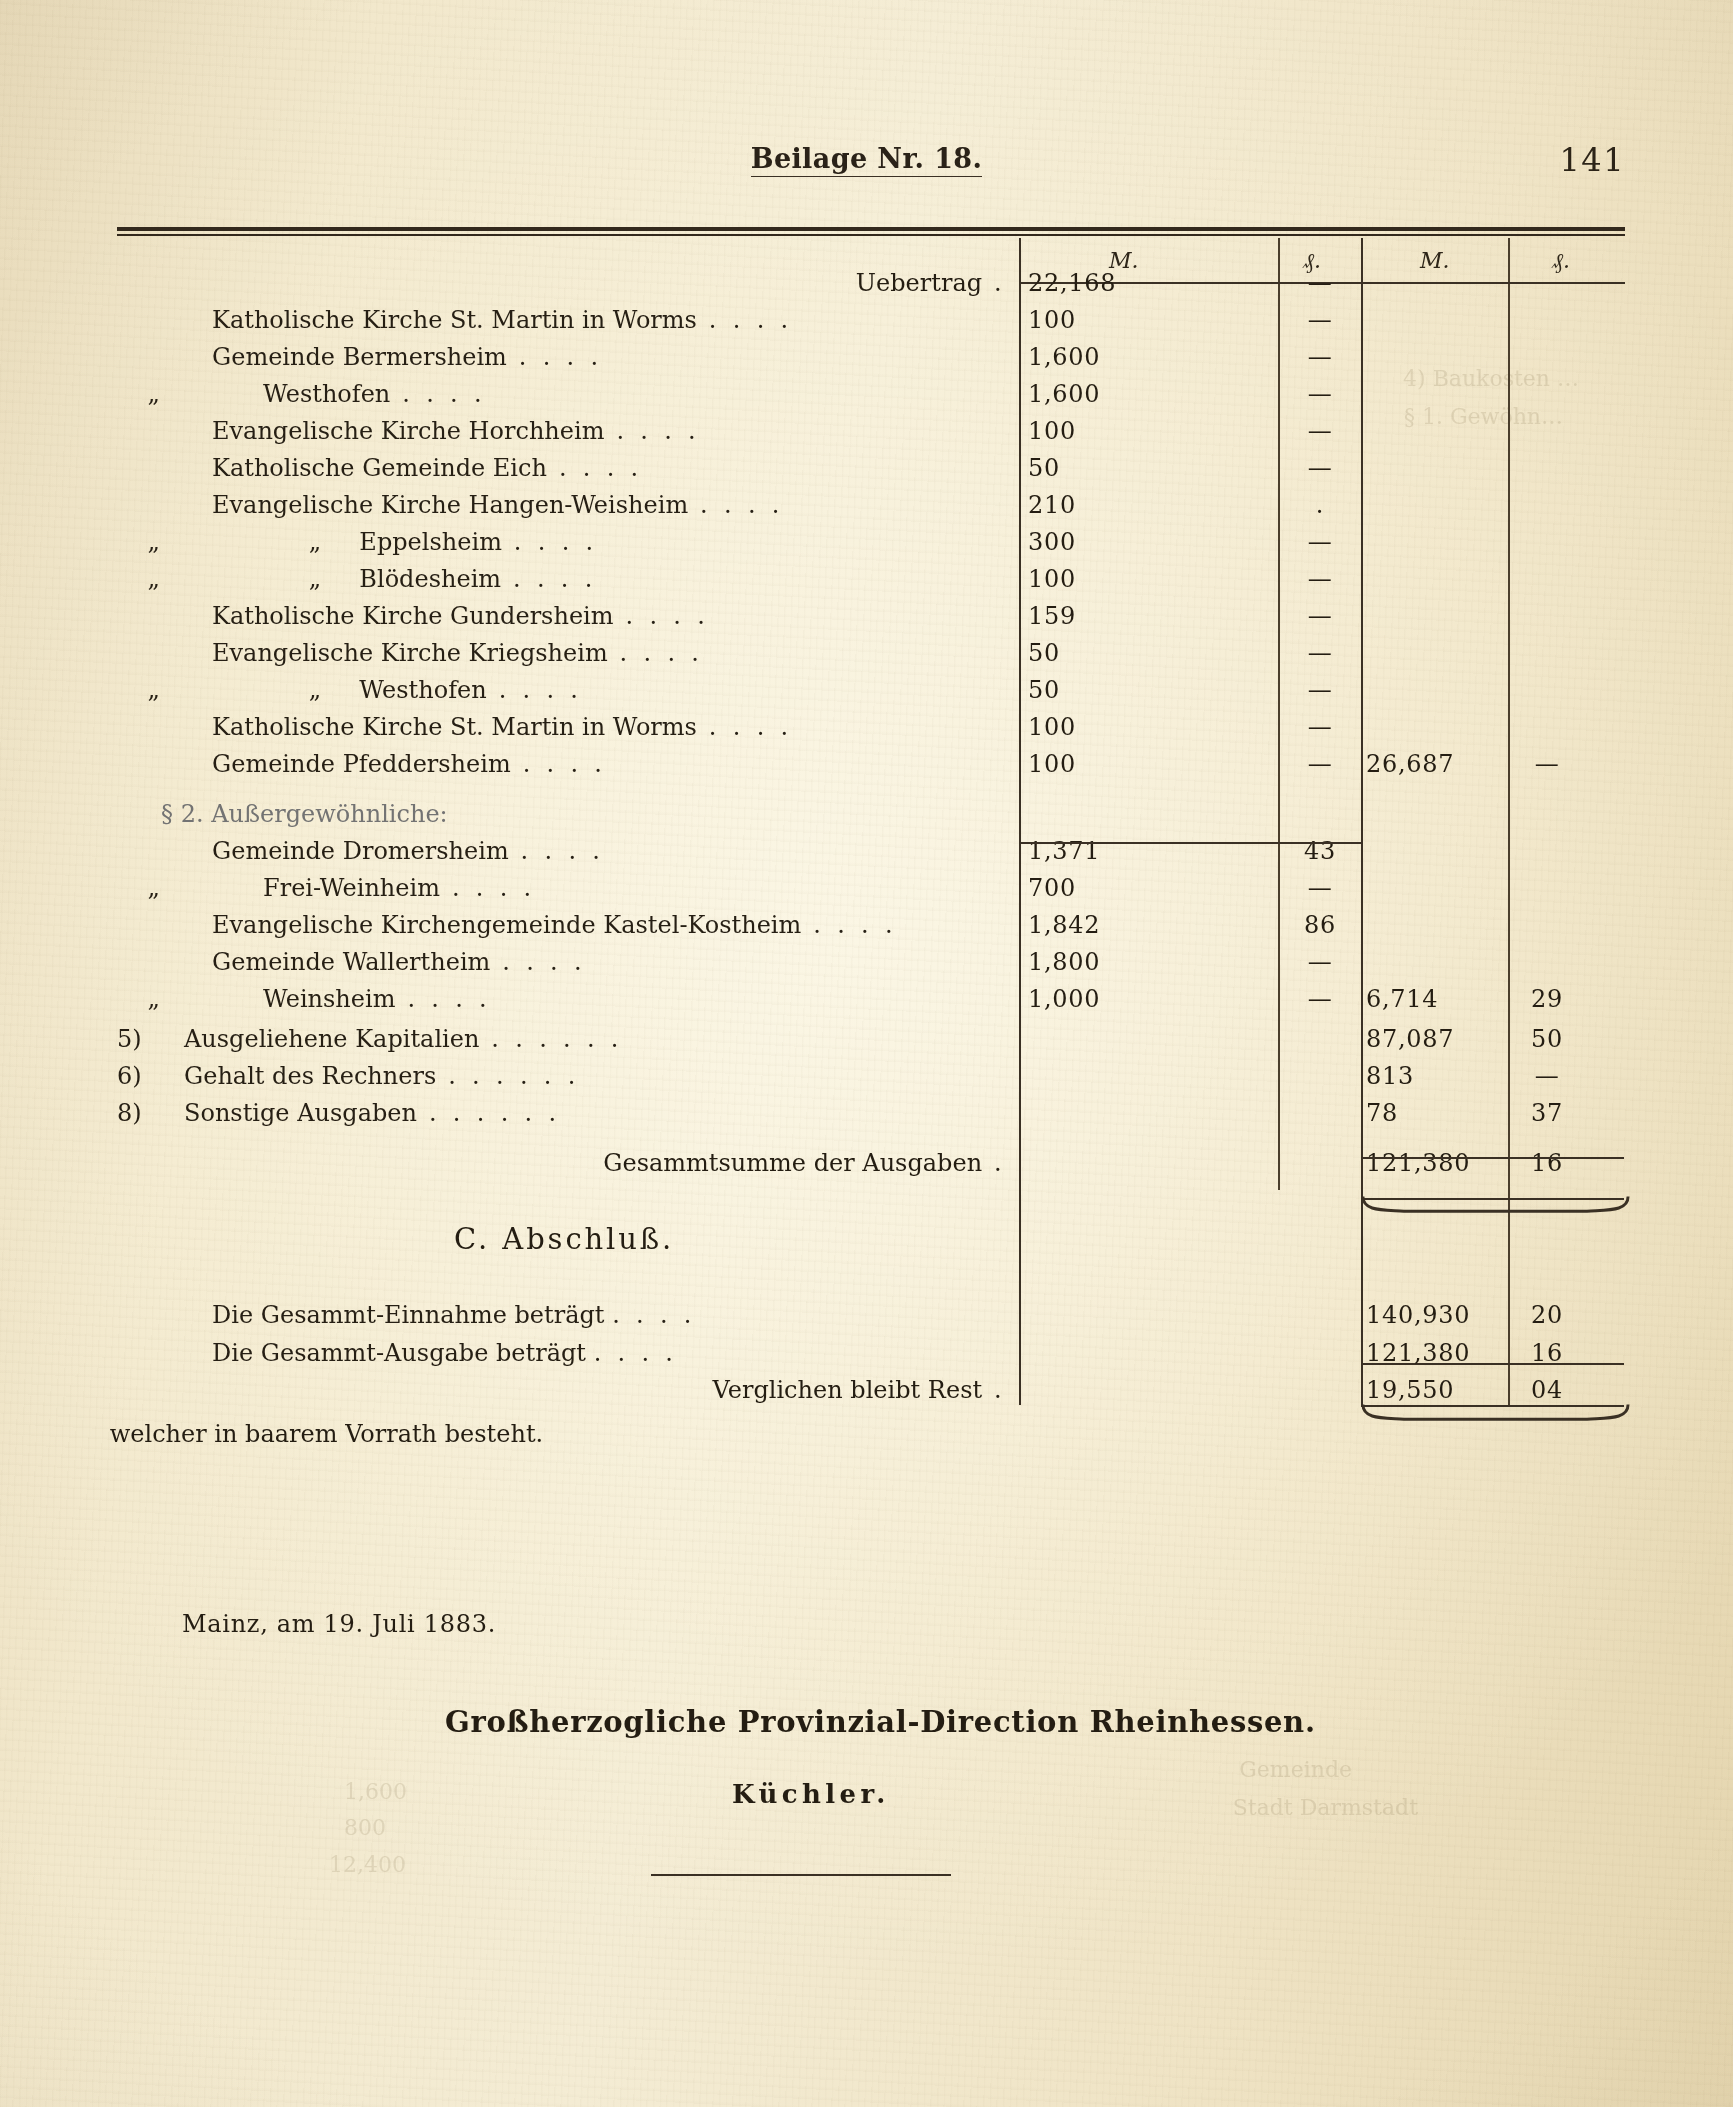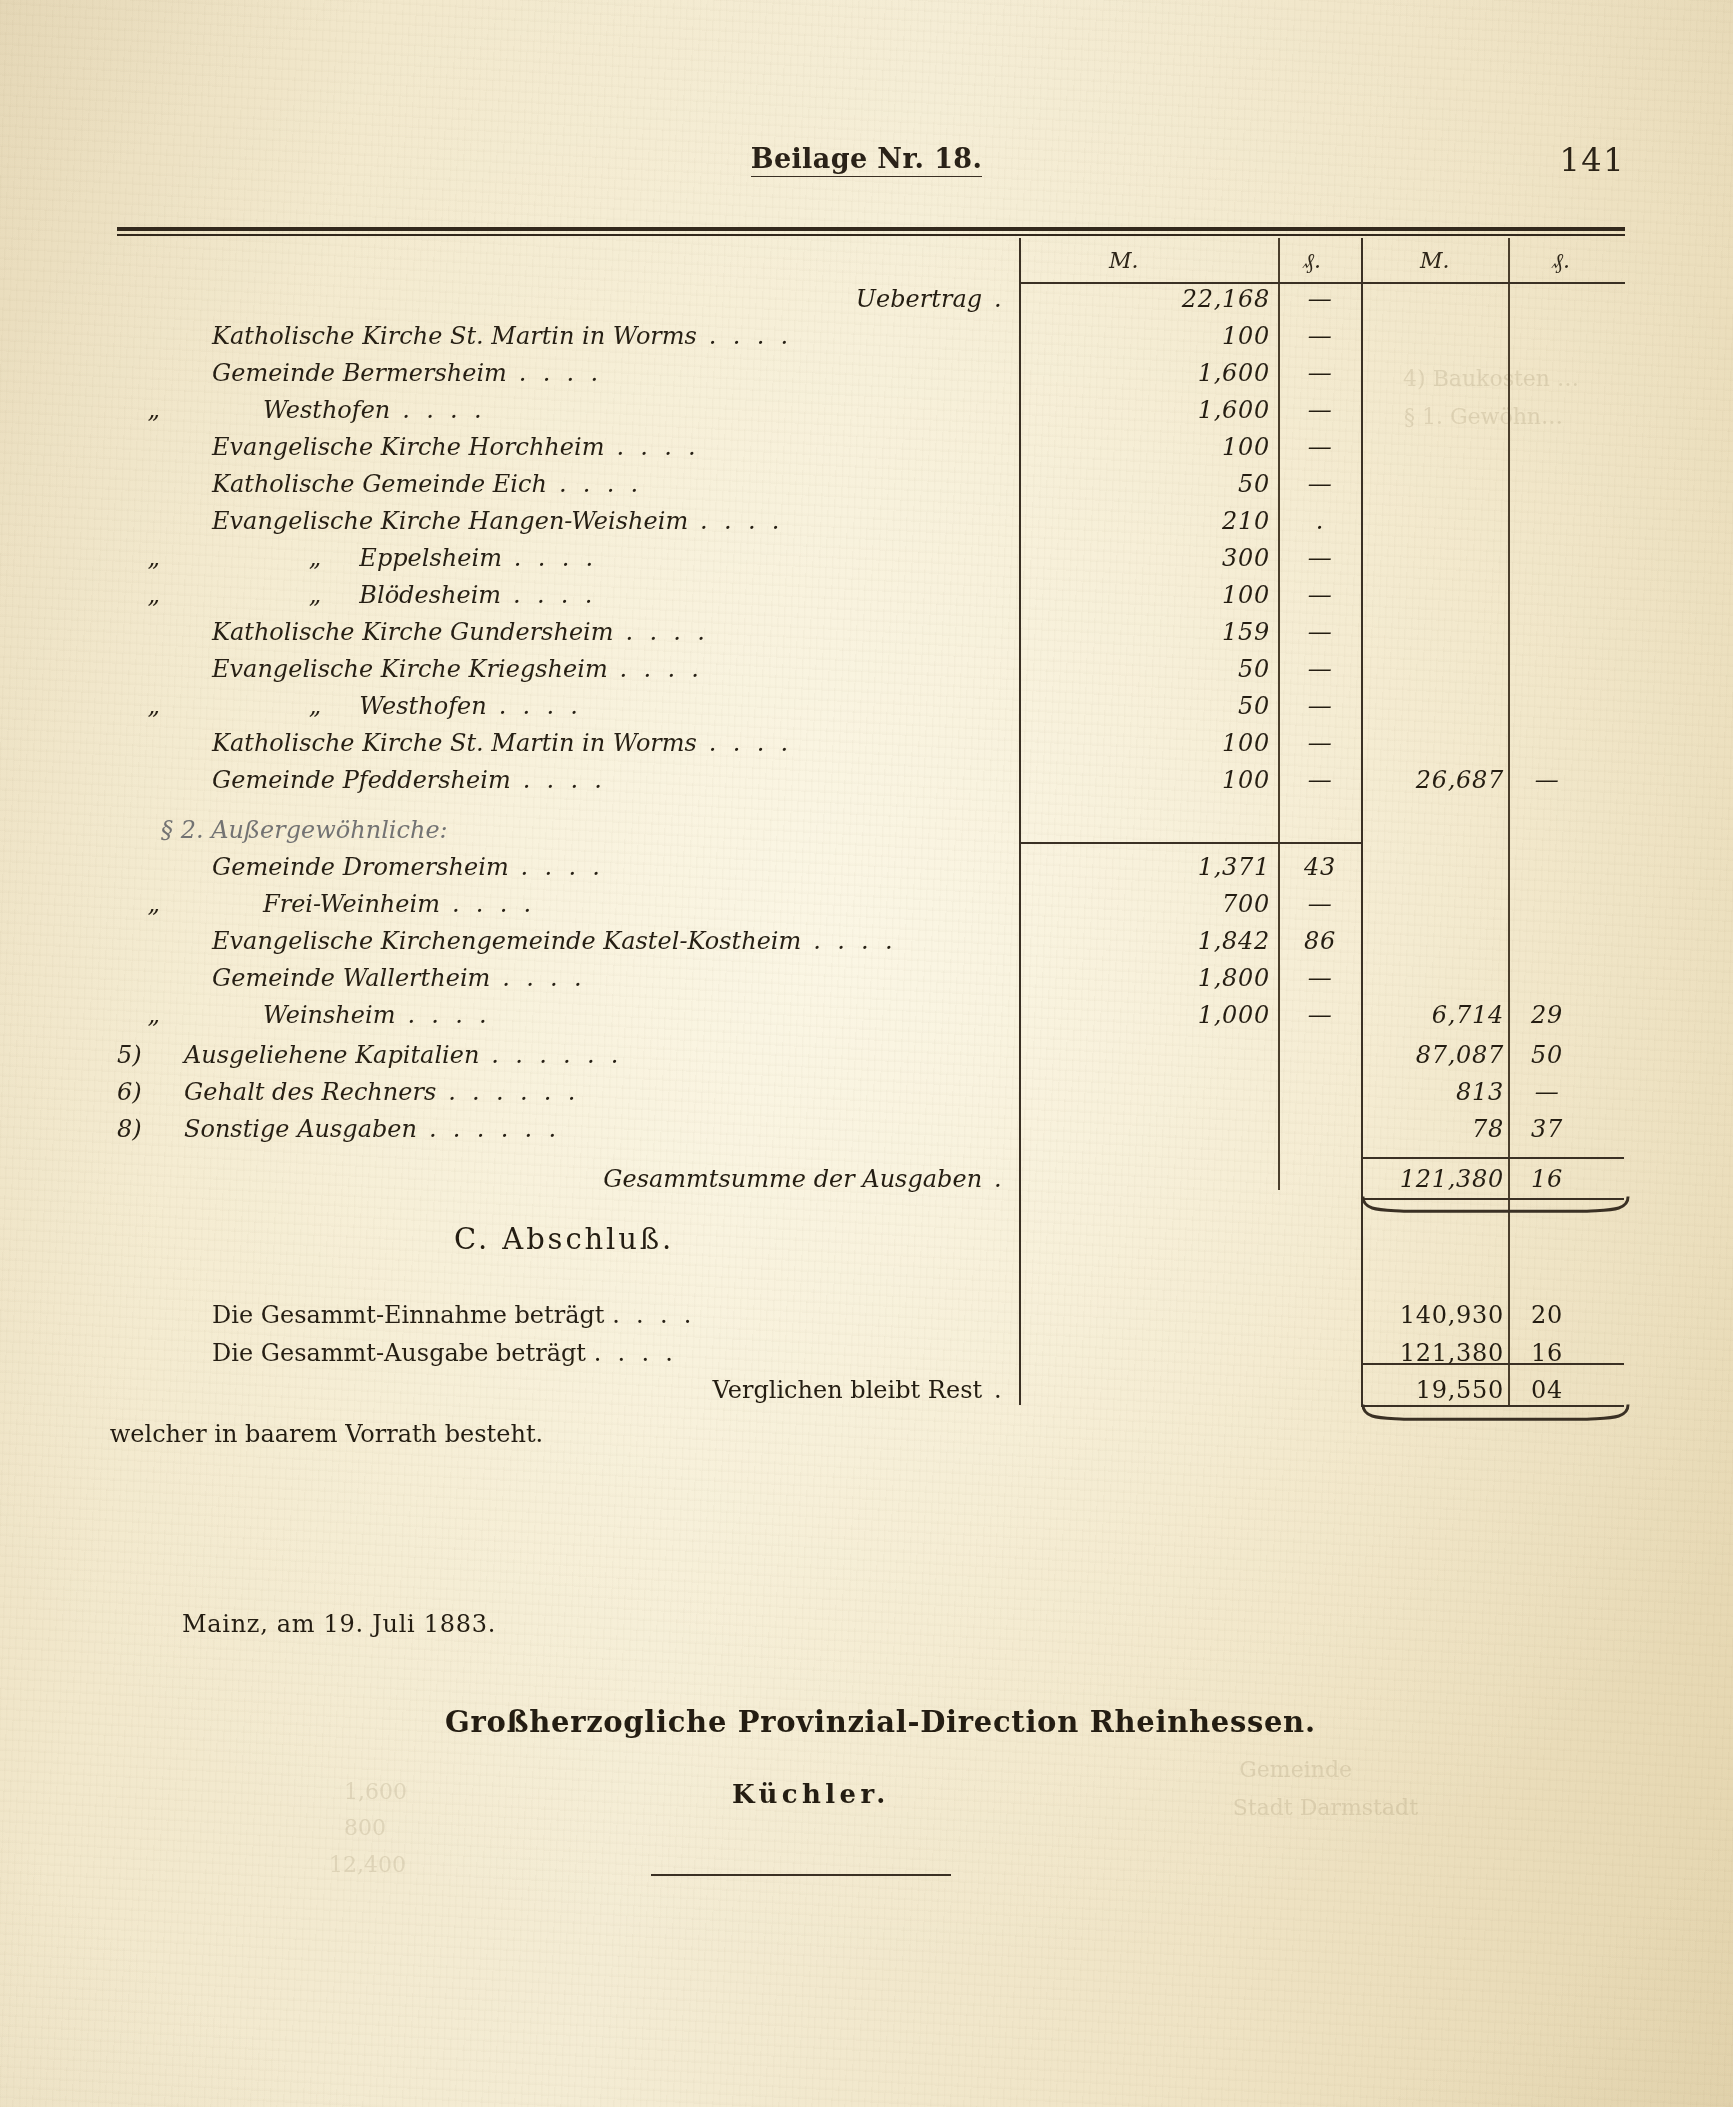--- a/index.html
+++ b/index.html
@@ -136,23 +136,22 @@
   .hline {
     position: absolute;
     background: #3a3024;
     height: 1.5px;
   }
 
   
   .rows {
     position: absolute;
     left: 0;
-    top: 45px;
+    top: 29px;
     width: 100%;
-    font-style: italic;
   }
   .row {
     position: relative;
     height: 37px;
   }
   .label {
     position: absolute;
     left: 0;
     top: 2.2px;
     width: 889px;
@@ -167,21 +166,21 @@
   .dots {
     letter-spacing: 0.18em;
   }
   .txt { }
 
   .amt {
     position: absolute;
     top: 2.2px;
     font-size: 24px;
     color: #241d12;
-    text-align: right;
+    text-align: left;
     font-family: "DejaVu Serif", serif;
     letter-spacing: 0.7px;
   }
   .a-m1 { left: 911px; width: 242px; }
   .a-p1 { left: 1168px; width: 70px; text-align: center; }
   .a-m2 { left: 1249px; width: 138px; }
   .a-p2 { left: 1395px; width: 70px; text-align: center; }
 
   .sect {
     position: absolute;

